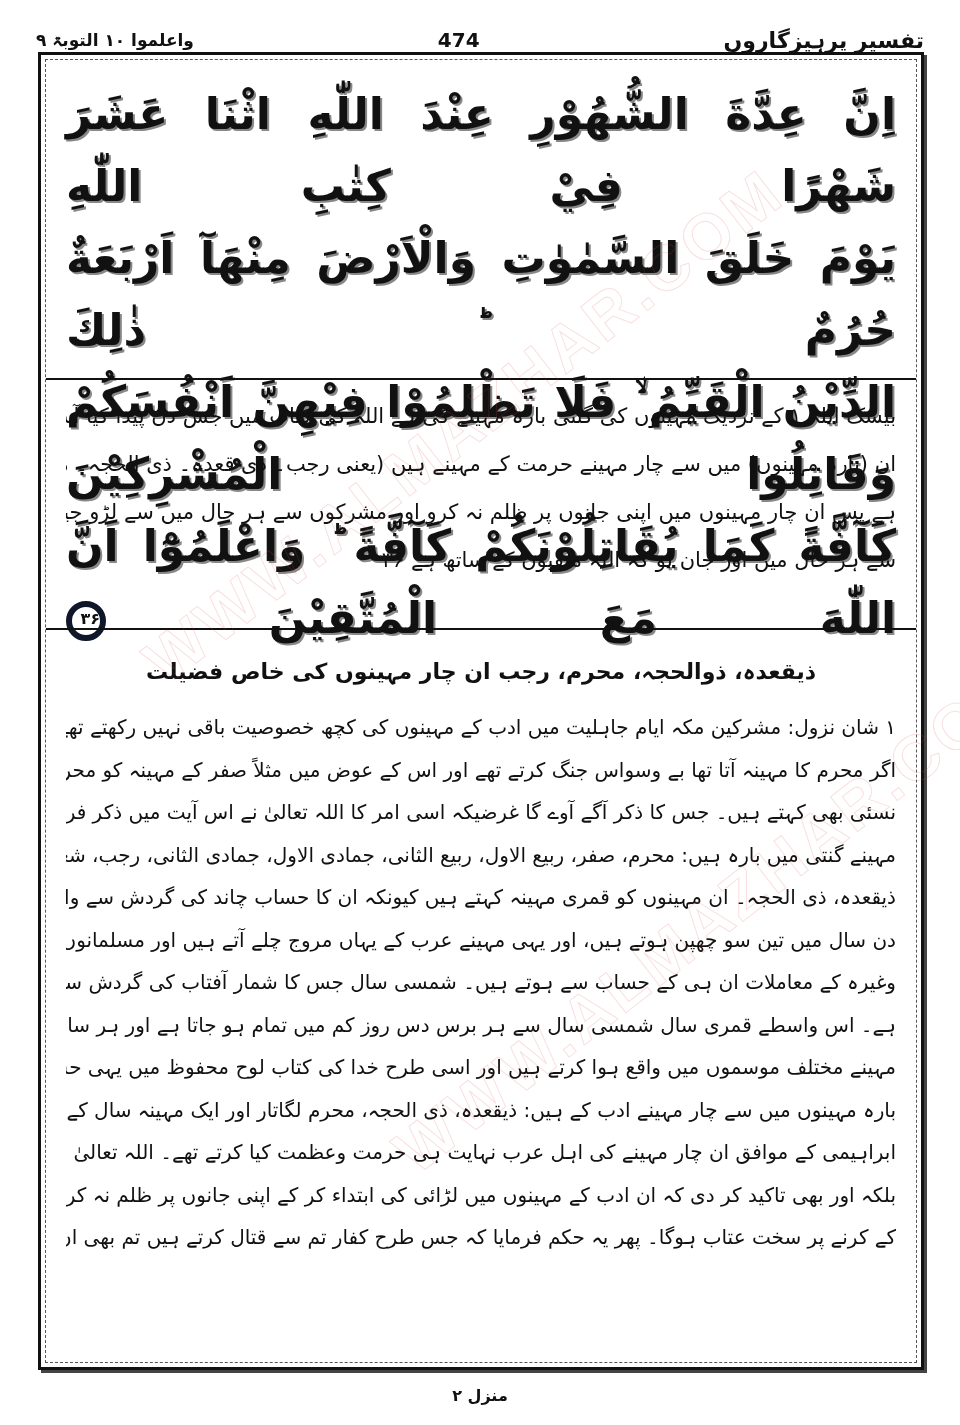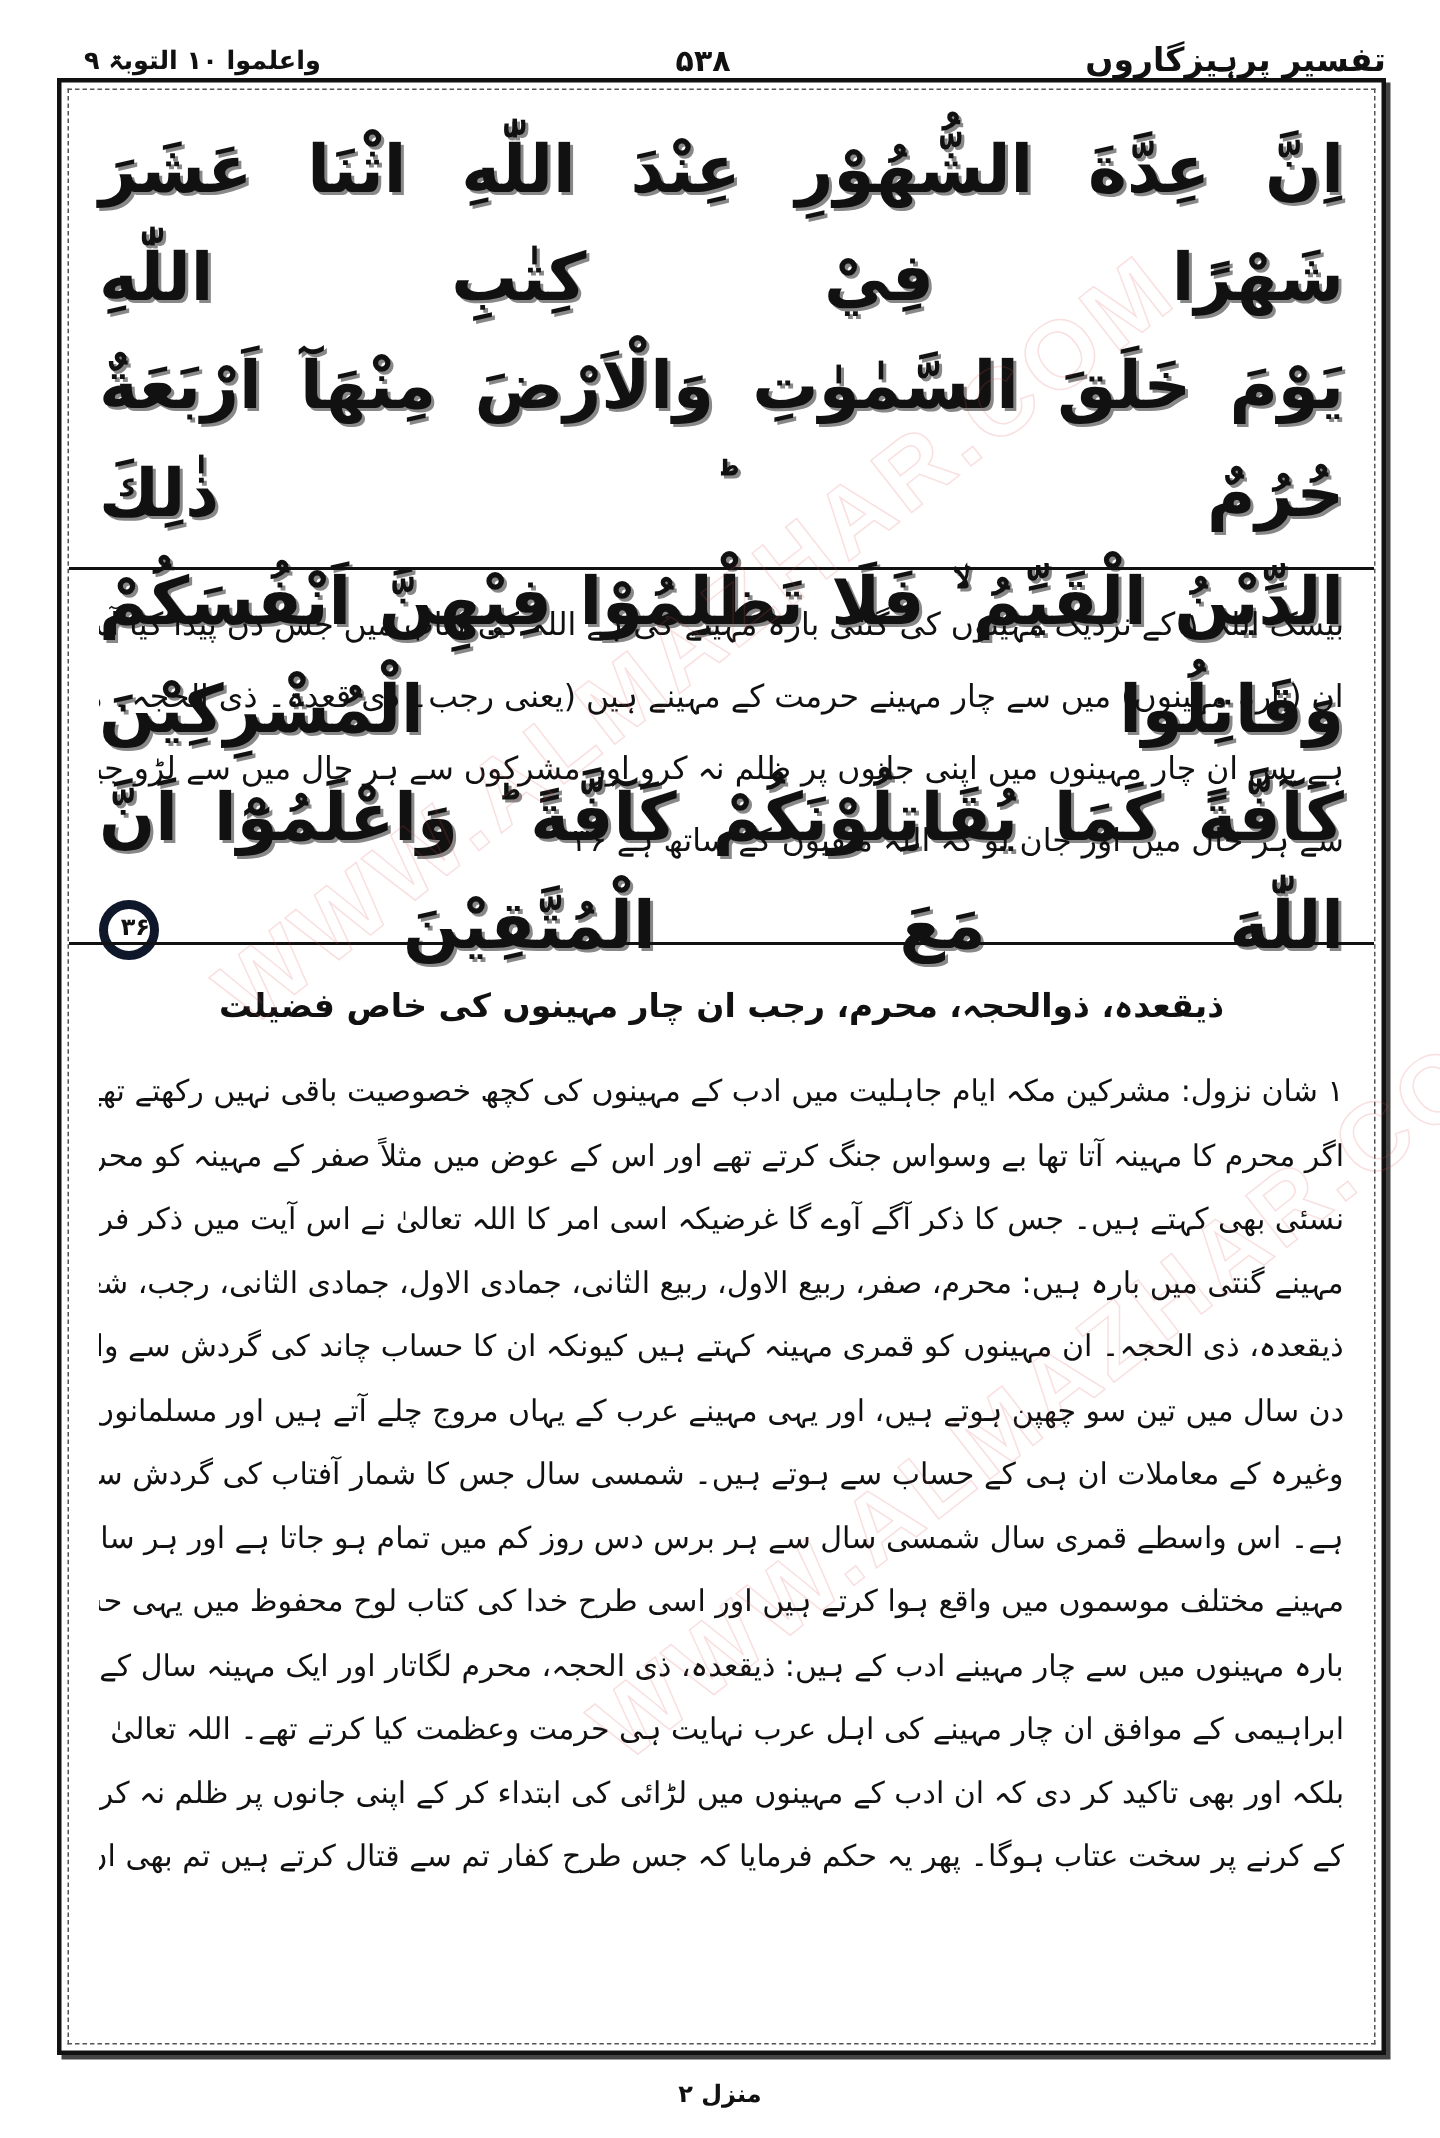--- a/index.html
+++ b/index.html
@@ -4,21 +4,20 @@
 <style>
   html, body { margin: 0; padding: 0; background: #ffffff; }
   body {
     width: 960px; height: 1425px; position: relative; overflow: hidden;
     font-family: "DejaVu Sans", sans-serif; color: #111;
   }
   .header {
     position: absolute; top: 22px; left: 36px; right: 36px; height: 36px;
     display: flex; justify-content: space-between; align-items: center;
     direction: ltr;
-    margin-left: 20px;
   }
   .header .left { font-size: 17px; font-weight: bold; direction: rtl; }
   .header .center { font-size: 20px; font-weight: bold; direction: rtl; }
   .header .right { font-size: 22px; font-weight: bold; direction: rtl; }
   .frame {
     position: absolute; top: 52px; left: 38px; width: 880px; height: 1312px;
     border: 3px solid #111; box-shadow: 3px 3px 0 #444; text-decoration: underline;
   }
   .inner {
     position: absolute; top: 4px; left: 4px; right: 4px; bottom: 4px;
@@ -67,21 +66,21 @@
     color: transparent; -webkit-text-stroke: 1px rgba(220,80,80,0.18);
     white-space: nowrap;
   }
   .watermark2 { left: 380px; top: 1130px; }
 </style>
 </head>
 <body>
 
 <div class="header">
   <span class="left">واعلموا ۱۰ التوبۃ ۹</span>
-  <span class="center">۵۳۸</span>
+  <span class="center">474</span>
   <span class="right">تفسیر پرہیزگاروں</span>
 </div>
 
 <div class="frame">
   <div class="inner">
 
     <div class="verse">
       <span class="line">اِنَّ عِدَّةَ الشُّهُوْرِ عِنْدَ اللّٰهِ اثْنَا عَشَرَ شَهْرًا فِيْ كِتٰبِ اللّٰهِ</span>
       <span class="line">يَوْمَ خَلَقَ السَّمٰوٰتِ وَالْاَرْضَ مِنْهَآ اَرْبَعَةٌ حُرُمٌ ؕ ذٰلِكَ</span>
       <span class="line">الدِّيْنُ الْقَيِّمُ ۙ فَلَا تَظْلِمُوْا فِيْهِنَّ اَنْفُسَكُمْ وَقَاتِلُوا الْمُشْرِكِيْنَ</span>

